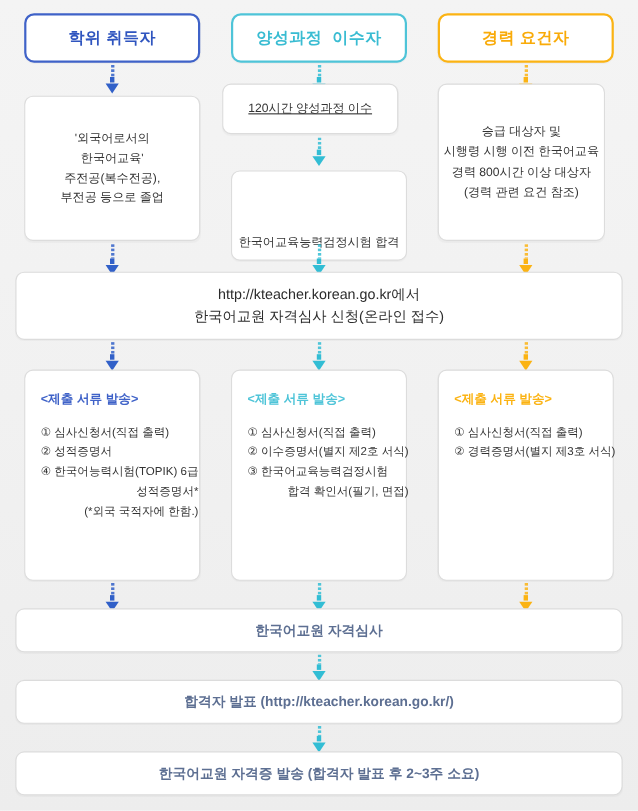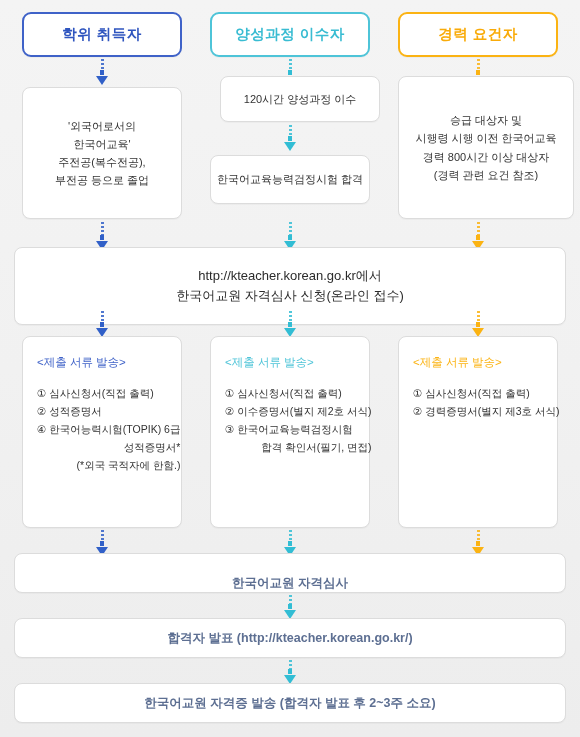--- a/index.html
+++ b/index.html
@@ -40,21 +40,21 @@
   
   .hdr {
     height: 45px;
     border-width: 2px;
     border-radius: 9px;
     font-size: 14.5px;
     font-weight: bold;
     letter-spacing: 0.5px;
   }
   .hdr.blue   { border-color: #3f62c8; color: #2f55bf; }
-  .hdr.teal   { border-color: #4ec4d8; color: #39bcd2; }
+  .hdr.teal   { border-color: #4ec4d8; color: #39bcd2; font-family: Liberation Mono, monospace; }
   .hdr.orange { border-color: #fbb313; color: #f9ab09; text-align: right; }
 
   
   .cell {
     font-size: 11px;
     line-height: 1.65;
     color: #333333;
     padding: 6px 8px;
     flex-direction: column;
   }
@@ -63,21 +63,21 @@
   
   .docbox {
     flex-direction: column;
     align-items: flex-start;
     justify-content: flex-start;
     padding: 18px 0 0 14px;
     text-align: left;
   }
   .docbox .doctitle {
     font-size: 11.5px;
-    font-weight: normal;
+    font-weight: bold;
     margin-bottom: 14px;
   }
   .docbox.blue   .doctitle { color: #3f62c8; }
   .docbox.teal   .doctitle { color: #4ec4d8; }
   .docbox.orange .doctitle { color: #fbb313; }
   .docbox .doclist { display: block; }
   .docbox .docitem {
     display: block;
     font-size: 10.5px;
     line-height: 1.72;
@@ -168,64 +168,64 @@
   <div class="box hdr teal" style="left:210px; top:12px; width:160px;">
     <span>양성과정 이수자</span>
   </div>
 
   <div class="arrow a-teal" style="left:283px; top:59px; height:26px;">
     <div class="stem"></div>
     <div class="shaft"></div>
     <div class="head"></div>
   </div>
 
-  <div class="box cell" style="left:220px; top:76px; width:160px; height:46px;">
+  <div class="box cell" style="left:202px; top:76px; width:160px; height:46px;text-decoration:underline;">
     <span class="ln">120시간 양성과정 이수</span>
   </div>
 
   <div class="arrow a-teal" style="left:283px; top:125px; height:26px;">
     <div class="stem"></div>
     <div class="shaft"></div>
     <div class="head"></div>
   </div>
 
-  <div class="box cell" style="left:210px; top:155px; width:160px; height:49px;">
+  <div class="box cell" style="left:210px; top:155px; width:160px; height:82px;justify-content:flex-end;">
     <span class="ln">한국어교육능력검정시험 합격</span>
   </div>
 
   <div class="arrow a-teal" style="left:283px; top:222px; height:28px;">
     <div class="stem"></div>
     <div class="shaft"></div>
     <div class="head"></div>
   </div>
 
   <div class="box hdr orange" style="left:398px; top:12px; width:160px;">
     <span>경력 요건자</span>
   </div>
 
   <div class="arrow a-orange" style="left:471px; top:59px; height:26px;">
     <div class="stem"></div>
     <div class="shaft"></div>
     <div class="head"></div>
   </div>
 
-  <div class="box cell" style="left:398px; top:76px; width:176px; height:143px;justify-content:center;">
+  <div class="box cell" style="left:398px; top:76px; width:152px; height:143px;justify-content:center;">
     <span class="ln">승급 대상자 및</span>
     <span class="ln">시행령 시행 이전 한국어교육</span>
     <span class="ln">경력 800시간 이상 대상자</span>
     <span class="ln">(경력 관련 요건 참조)</span>
   </div>
 
   <div class="arrow a-orange" style="left:471px; top:222px; height:28px;">
     <div class="stem"></div>
     <div class="shaft"></div>
     <div class="head"></div>
   </div>
 
-  <div class="box wide dark" style="top:247px; height:78px;">
+  <div class="box wide dark" style="top:247px; height:62px;">
     <span>http://kteacher.korean.go.kr에서</span>
     <span>한국어교원 자격심사 신청(온라인 접수)</span>
   </div>
 
   <div class="arrow a-blue" style="left:95px; top:311px; height:26px;">
     <div class="stem"></div>
     <div class="shaft"></div>
     <div class="head"></div>
   </div>
   <div class="arrow a-teal" style="left:283px; top:311px; height:26px;">
@@ -277,21 +277,21 @@
     <div class="stem"></div>
     <div class="shaft"></div>
     <div class="head"></div>
   </div>
   <div class="arrow a-orange" style="left:471px; top:530px; height:26px;">
     <div class="stem"></div>
     <div class="shaft"></div>
     <div class="head"></div>
   </div>
 
-  <div class="box wide slate" style="top:553px; height:40px;align-items:flex-end;">
+  <div class="box wide slate" style="top:553px; height:40px;">
     <span>한국어교원 자격심사</span>
   </div>
 
   <div class="arrow a-teal" style="left:283px; top:595px; height:24px;">
     <div class="stem"></div>
     <div class="shaft"></div>
     <div class="head"></div>
   </div>
 
   <div class="box wide slate" style="top:618px; height:40px;">

